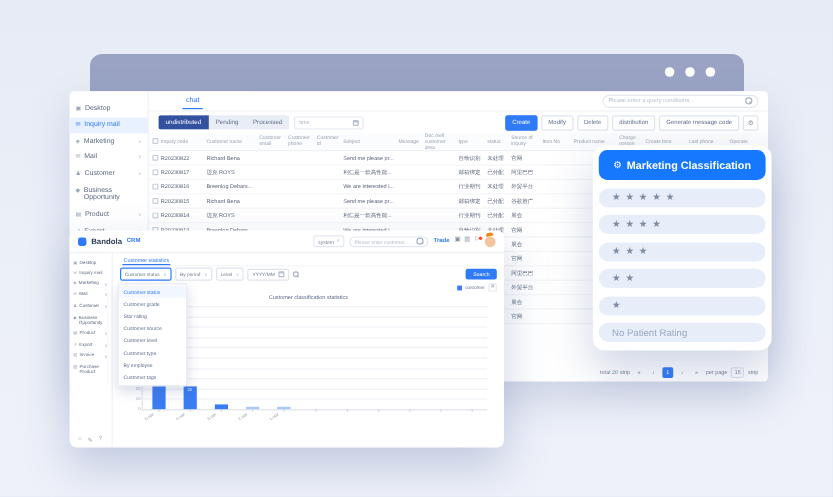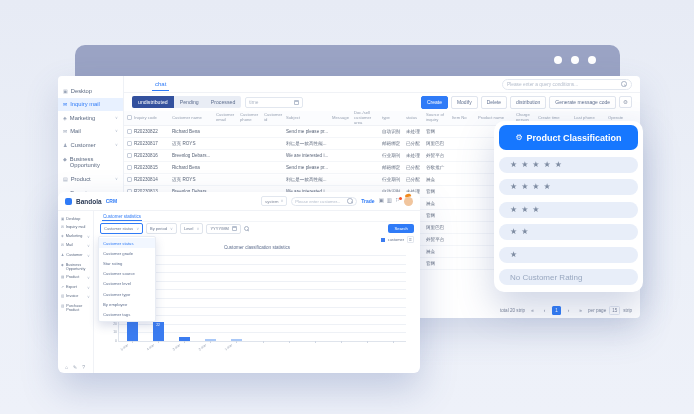--- a/index.html
+++ b/index.html
@@ -650,37 +650,37 @@
     <div class="cw-footicons" id="footicons">
         <span>⌂</span>
         <span>✎</span>
         <span>?</span>
       </div>
   </div>
 
   <div class="class-card">
     <div class="cc-header">
       <span class="gear">⚙</span>
-      <span>Product Classification</span>
+      <span>Marketing Classification</span>
     </div>
     <div id="cc-body">
         <div class="cc-pill">
           <span class="stars">★★★★★</span>
         </div>
         <div class="cc-pill">
           <span class="stars">★★★★</span>
         </div>
         <div class="cc-pill">
           <span class="stars">★★★</span>
         </div>
         <div class="cc-pill">
           <span class="stars">★★</span>
         </div>
         <div class="cc-pill">
           <span class="stars">★</span>
         </div>
         <div class="cc-pill">
-          <span class="norating">No Customer Rating</span>
+          <span class="norating">No Patient Rating</span>
         </div>
       </div>
   </div>
 
 </div>
 
 </body></html>

